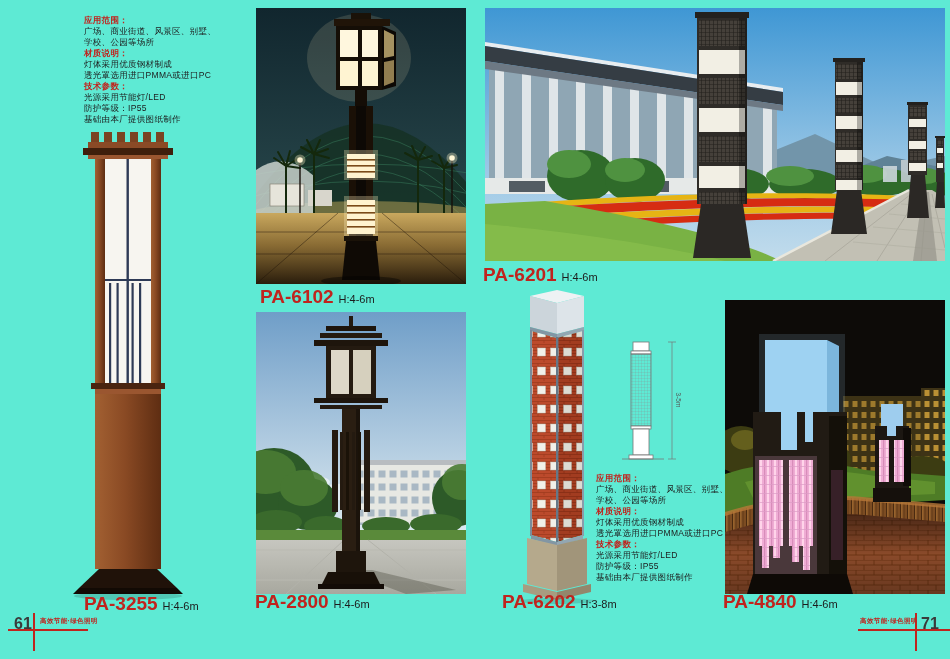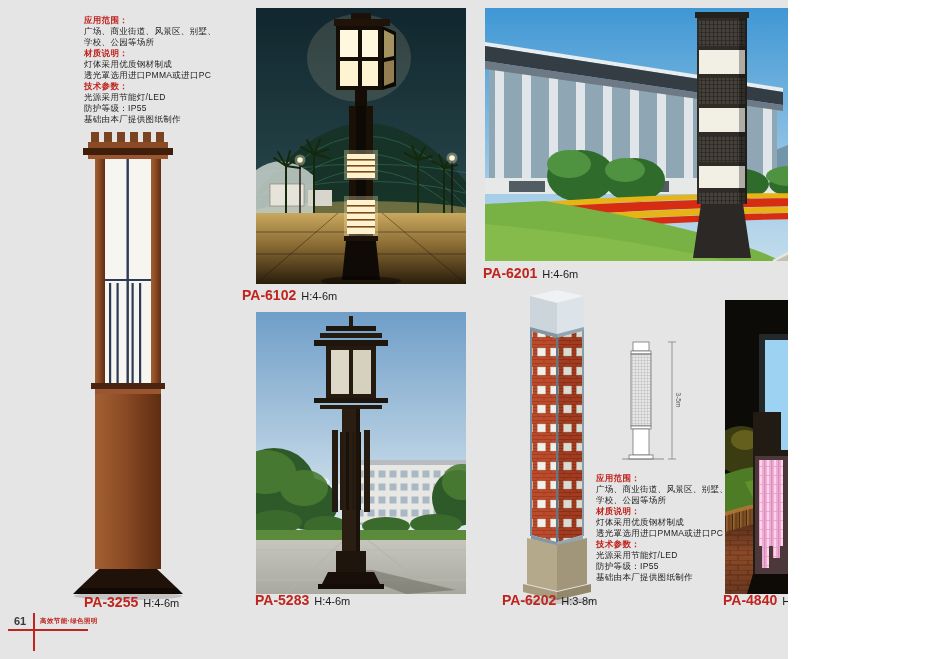--- a/index.html
+++ b/index.html
@@ -1,28 +1,28 @@
 <!DOCTYPE html>
 <html><head>
 <meta charset="utf-8">
 <style>
   *{margin:0;padding:0;box-sizing:border-box}
   html,body{background:#ffffff}
   body{font-family:"Liberation Sans",sans-serif}
-  .canvas{position:relative;width:788px;height:659px;background:#e5e5e5;overflow:hidden}
+  .canvas{position:relative;width:950px;height:659px;background:#5eead4;overflow:hidden}
   .photo{position:absolute;display:block}
   .info-block{position:absolute;width:178px}
   .ib-line{font-size:8.5px;line-height:11px;color:#1c1c1c;letter-spacing:.3px;white-space:nowrap}
   .ib-line.heading{color:#c0241e;font-weight:bold}
   .plabel{position:absolute;white-space:nowrap}
-  .plabel .model{color:#c0241e;font-weight:bold;font-size:14px}
+  .plabel .model{color:#c0241e;font-weight:bold;font-size:19px}
   .plabel .hval{color:#1c1c1c;font-size:11px;margin-left:5px}
   .fline{position:absolute;background:#c0241e}
   .fslogan{position:absolute;color:#c0241e;font-size:6.5px;font-weight:bold;letter-spacing:.4px;white-space:nowrap}
-  .fpage{position:absolute;color:#3a3a3a;font-size:11px;font-weight:bold}
+  .fpage{position:absolute;color:#3a3a3a;font-size:16px;font-weight:bold}
 </style>
 </head>
 <body>
 
 <div class="canvas">
 
   <div class="info-block" style="left:84px;top:15px">
     <div class="ib-line heading">应用范围：</div>
     <div class="ib-line">广场、商业街道、风景区、别墅、</div>
     <div class="ib-line">学校、公园等场所</div>
@@ -459,25 +459,25 @@
     <div class="ib-line">透光罩选用进口PMMA或进口PC</div>
     <div class="ib-line heading">技术参数：</div>
     <div class="ib-line">光源采用节能灯/LED</div>
     <div class="ib-line">防护等级：IP55</div>
     <div class="ib-line">基础由本厂提供图纸制作</div>
   </div>
 
   <div class="plabel" style="left:84px;top:593px">
     <span class="model">PA-3255</span><span class="hval">H:4-6m</span>
   </div>
-  <div class="plabel" style="left:242px;top:286px">
+  <div class="plabel" style="left:260px;top:286px">
     <span class="model">PA-6102</span><span class="hval">H:4-6m</span>
   </div>
   <div class="plabel" style="left:255px;top:591px">
-    <span class="model">PA-5283</span><span class="hval">H:4-6m</span>
+    <span class="model">PA-2800</span><span class="hval">H:4-6m</span>
   </div>
   <div class="plabel" style="left:483px;top:264px">
     <span class="model">PA-6201</span><span class="hval">H:4-6m</span>
   </div>
   <div class="plabel" style="left:502px;top:591px">
     <span class="model">PA-6202</span><span class="hval">H:3-8m</span>
   </div>
   <div class="plabel" style="left:723px;top:591px">
     <span class="model">PA-4840</span><span class="hval">H:4-6m</span>
   </div>

